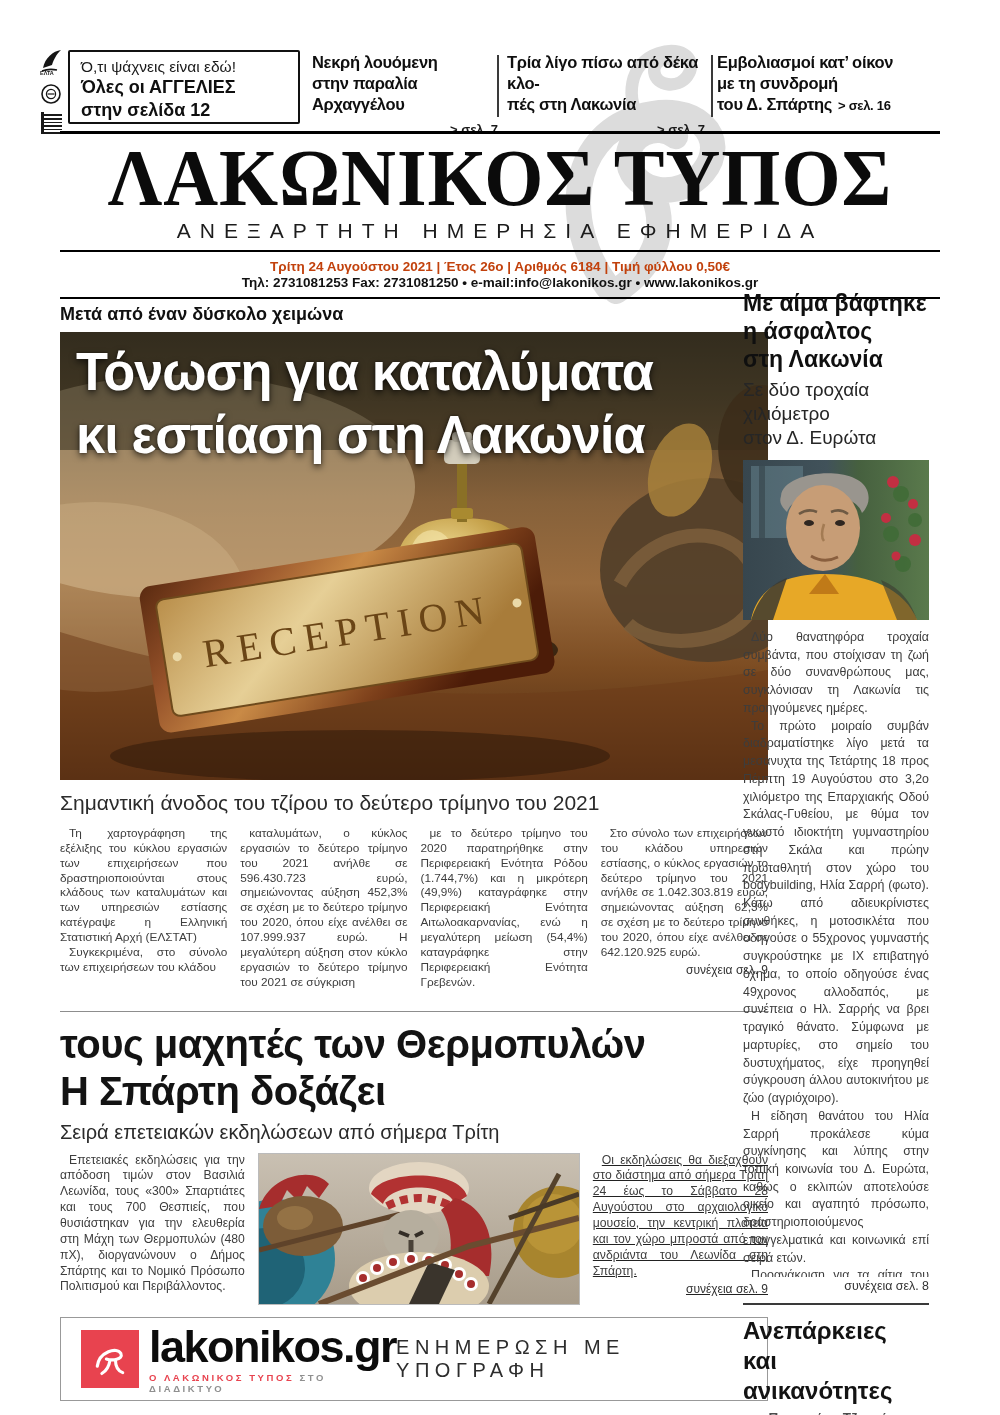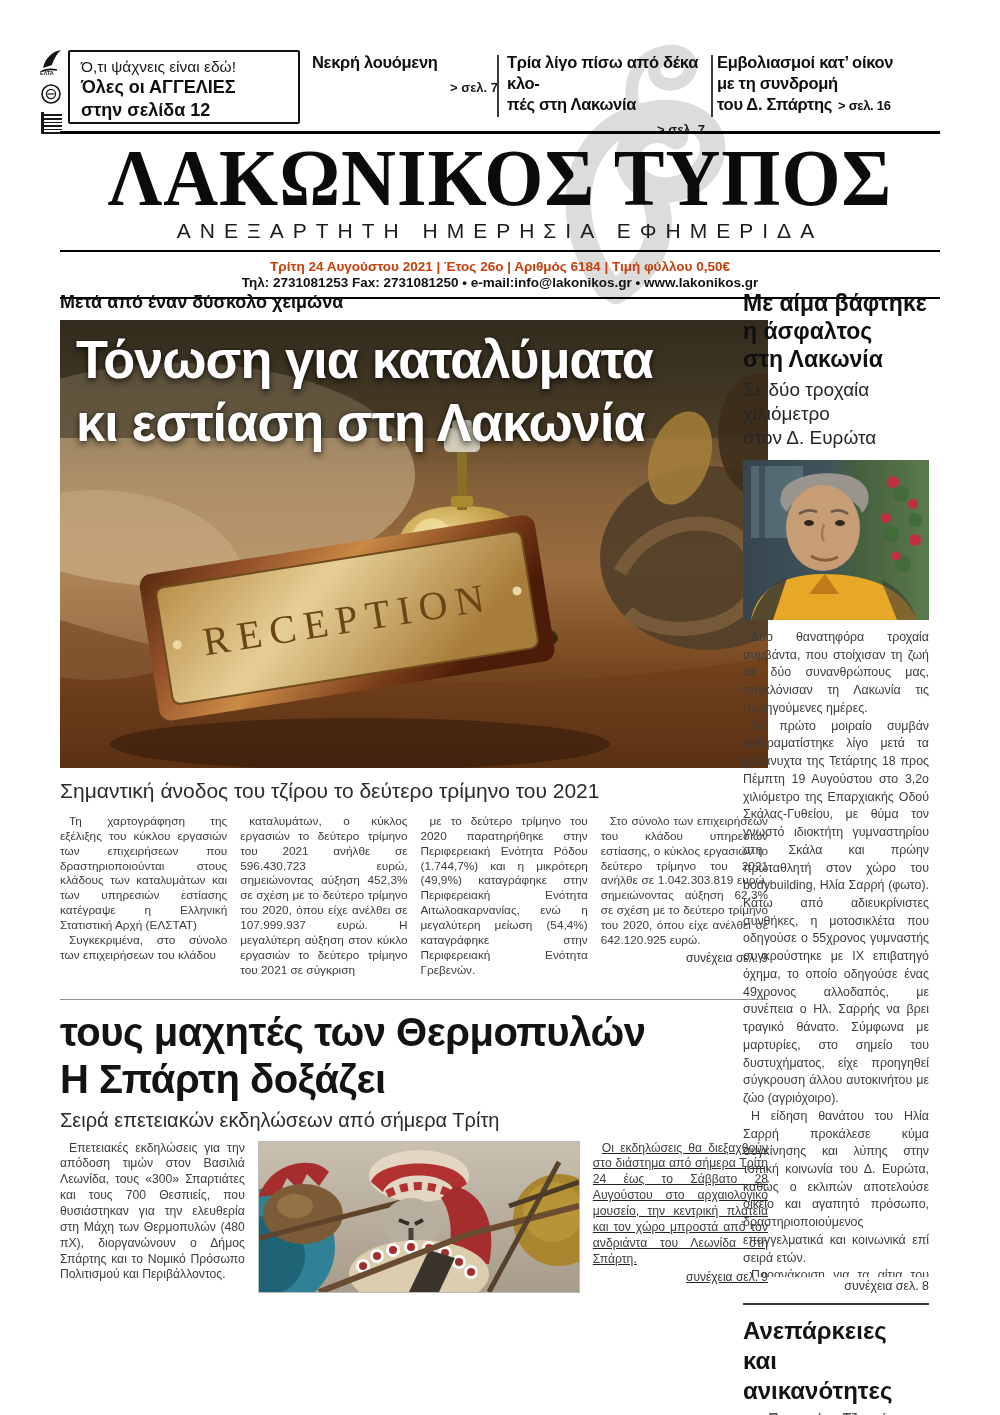--- a/index.html
+++ b/index.html
@@ -31,21 +31,21 @@
   .mh-rule-top{border-top:3px solid #000;}
   .mh-rule{border-top:2px solid #000;}
   .mh-title{font-family:"Liberation Serif","DejaVu Serif",serif;font-weight:700;font-size:76px;line-height:1.04;
             color:#0b0b0b;margin-top:4px;transform:scaleY(1.07);letter-spacing:1px;}
   .mh-sub{font-size:21px;letter-spacing:9px;color:#1c1c1c;margin-top:2px;}
   .mh-date{font-size:13.5px;font-weight:700;margin-top:7px;color:#c2410c;}
   .mh-contact{font-size:13.5px;font-weight:700;color:#111;margin-top:1px;}
   .mh-mid{margin-top:7px;} .mh-bot{margin-top:7px;}
 
   
-  .main{position:absolute;left:60px;top:292px;width:708px;z-index:1;}
+  .main{position:absolute;left:60px;top:304px;width:708px;z-index:1;}
   .kicker{font-size:18px;font-weight:700;color:#101010;}
   .photo{position:relative;margin-top:7px;width:708px;height:448px;overflow:hidden;background:#4a3a22;}
   .photo svg.photo-bg{position:absolute;left:0;top:0;}
   .photo-headline{position:absolute;left:16px;top:8px;z-index:2;font-weight:700;font-size:54px;line-height:1.17;
                   color:#fff;letter-spacing:-1px;transform:scaleX(.97);transform-origin:left top;
                   text-shadow:0 3px 8px rgba(0,0,0,.65),0 0 3px rgba(0,0,0,.45);}
   .photo-headline span{display:block;}
   .lead-sub{margin-top:11px;font-size:21px;color:#2b2b2b;}
   .lead-cols{margin-top:11px;display:grid;grid-template-columns:repeat(4,1fr);gap:0 13px;height:176px;overflow:hidden;
              text-align:justify;font-size:11.8px;line-height:1.26;color:#3d3d3d;}
@@ -120,20 +120,21 @@
   </div>
 
   <div class="promo-box">
     <div class="promo-l1">Ό,τι ψάχνεις είναι εδώ!</div>
     <div class="promo-l2">Όλες οι ΑΓΓΕΛΙΕΣ</div>
     <div class="promo-l3">στην σελίδα 12</div>
   </div>
 
   <div class="teaser t1">
     <span class="tline">Νεκρή λουόμενη</span>
+    <span class="tline">στην παραλία Αρχαγγέλου</span>
     <div class="pref">&gt; σελ. 7</div>
   </div>
   <div class="vdiv" style="left:497px;"></div>
   <div class="teaser t2">
     <span class="tline">Τρία λίγο πίσω από δέκα κλο-</span>
     <span class="tline">πές στη Λακωνία</span>
     <div class="pref">&gt; σελ. 7</div>
   </div>
   <div class="vdiv" style="left:711px;"></div>
   <div class="teaser t3">
@@ -302,20 +303,34 @@
         </svg>
       </div>
       <div class="sparta-right">
         <div class="coltext">
           <p>Οι εκδηλώσεις θα διεξαχθούν στο διάστημα από σήμερα Τρίτη 24 έως το Σάββατο 28 Αυγούστου στο αρχαιολογικό μουσείο, την κεντρική πλατεία και τον χώρο μπροστά από τον ανδριάντα του Λεωνίδα στη Σπάρτη.</p>
         </div>
         <div class="cont">συνέχεια σελ. 9</div>
       </div>
     </div>
 
+    <div class="banner">
+      <div class="logo-box">
+        <svg width="40" height="40" viewBox="0 0 44 44">
+            <path d="M8 30 C10 14 30 8 34 16 C37 23 24 24 18 22 M22 23 C21 30 18 35 13 38 M28 23 C28 31 31 35 36 37" stroke="#fff" stroke-width="3.4" fill="none" stroke-linecap="round"></path>
+          </svg>
+      </div>
+      <div class="logo-txt">
+        <div class="site">lakonikos.gr</div>
+        <div class="tagline">
+          <span class="tag-red">Ο ΛΑΚΩΝΙΚΟΣ ΤΥΠΟΣ</span><span class="tag-gray"> ΣΤΟ ΔΙΑΔΙΚΤΥΟ</span>
+        </div>
+      </div>
+      <div class="slogan">ΕΝΗΜΕΡΩΣΗ ΜΕ ΥΠΟΓΡΑΦΗ</div>
+    </div>
   </div>
 
   <div class="sidebar">
     <div class="sb-h">
       <span>Με αίμα βάφτηκε</span>
       <span>η άσφαλτος</span>
       <span>στη Λακωνία</span>
     </div>
     <div class="sb-sub">
       <span>Σε δύο τροχαία</span>

